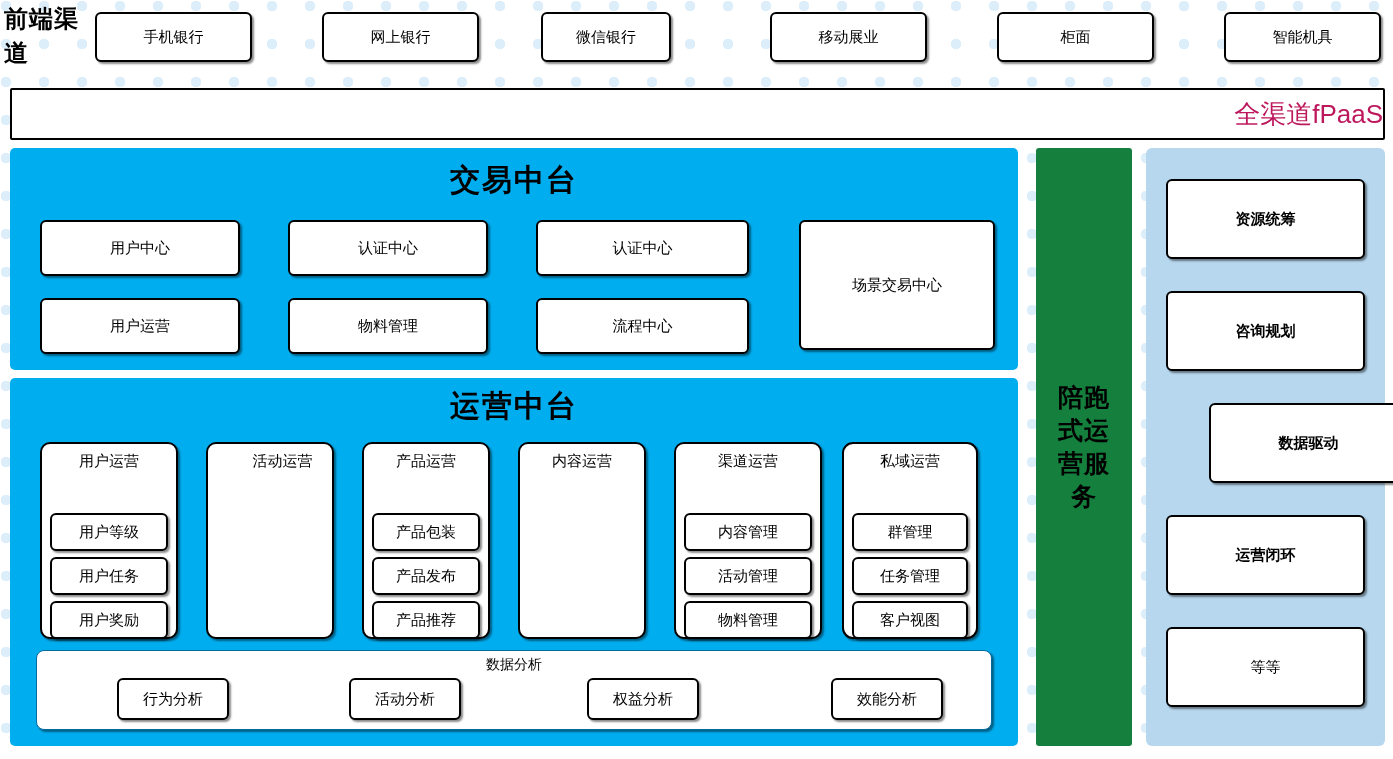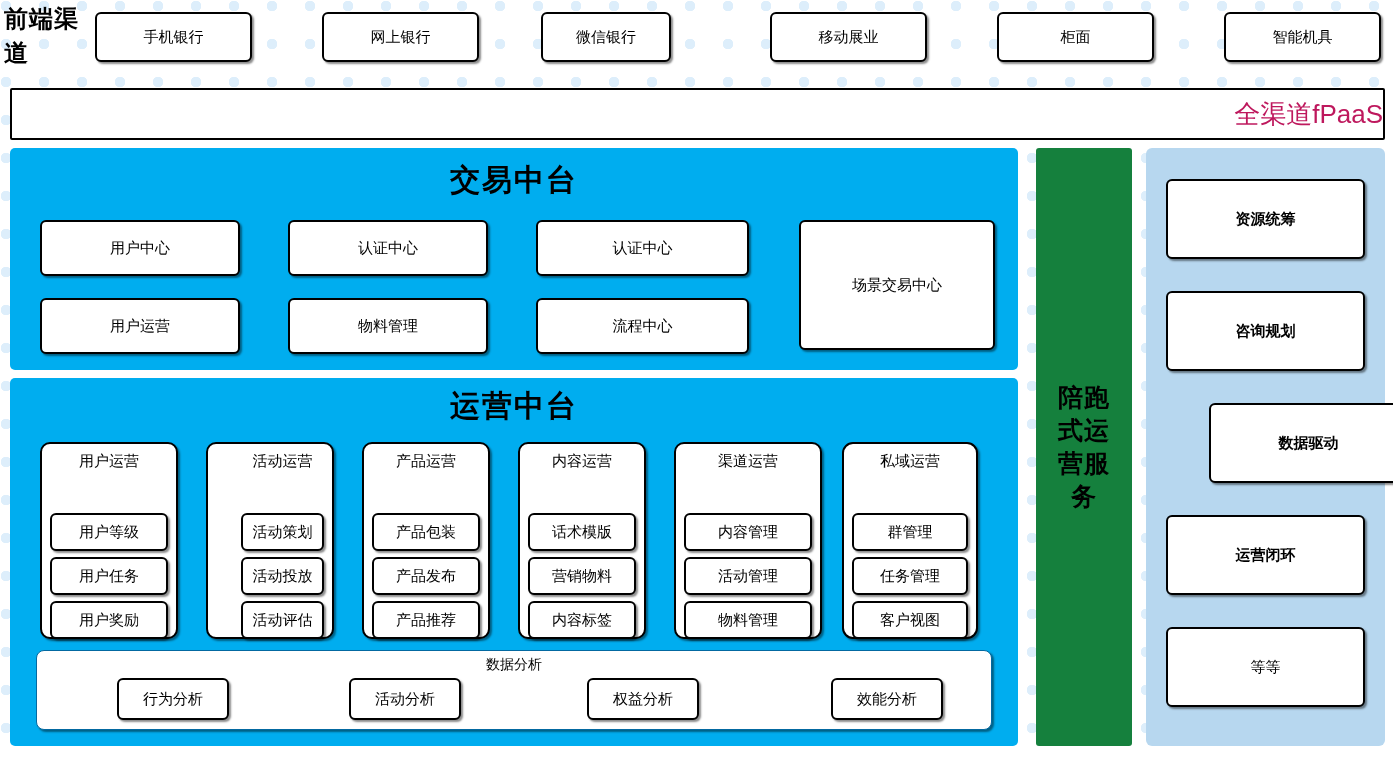--- a/index.html
+++ b/index.html
@@ -289,59 +289,37 @@
             <div class="wbox ops-sub">
               <span>用户任务</span>
             </div>
             <div class="wbox ops-sub">
               <span>用户奖励</span>
             </div>
           </div>
         </div>
         <div class="ops-card" style="left: 196px; width: 128px; padding-left: 25px;">
           <div class="ops-card-title">活动运营</div>
-          <div class="ops-sub-list">
-            <div class="wbox ops-sub">
-              <span>活动策划</span>
-            </div>
-            <div class="wbox ops-sub">
-              <span>活动投放</span>
-            </div>
-            <div class="wbox ops-sub">
-              <span>活动评估</span>
-            </div>
-          </div>
         </div>
         <div class="ops-card" style="left: 352px; width: 128px;">
           <div class="ops-card-title">产品运营</div>
           <div class="ops-sub-list">
             <div class="wbox ops-sub">
               <span>产品包装</span>
             </div>
             <div class="wbox ops-sub">
               <span>产品发布</span>
             </div>
             <div class="wbox ops-sub">
               <span>产品推荐</span>
             </div>
           </div>
         </div>
         <div class="ops-card" style="left: 508px; width: 128px;">
           <div class="ops-card-title">内容运营</div>
-          <div class="ops-sub-list">
-            <div class="wbox ops-sub">
-              <span>话术模版</span>
-            </div>
-            <div class="wbox ops-sub">
-              <span>营销物料</span>
-            </div>
-            <div class="wbox ops-sub">
-              <span>内容标签</span>
-            </div>
-          </div>
         </div>
         <div class="ops-card" style="left: 664px; width: 148px;">
           <div class="ops-card-title">渠道运营</div>
           <div class="ops-sub-list">
             <div class="wbox ops-sub">
               <span>内容管理</span>
             </div>
             <div class="wbox ops-sub">
               <span>活动管理</span>
             </div>

